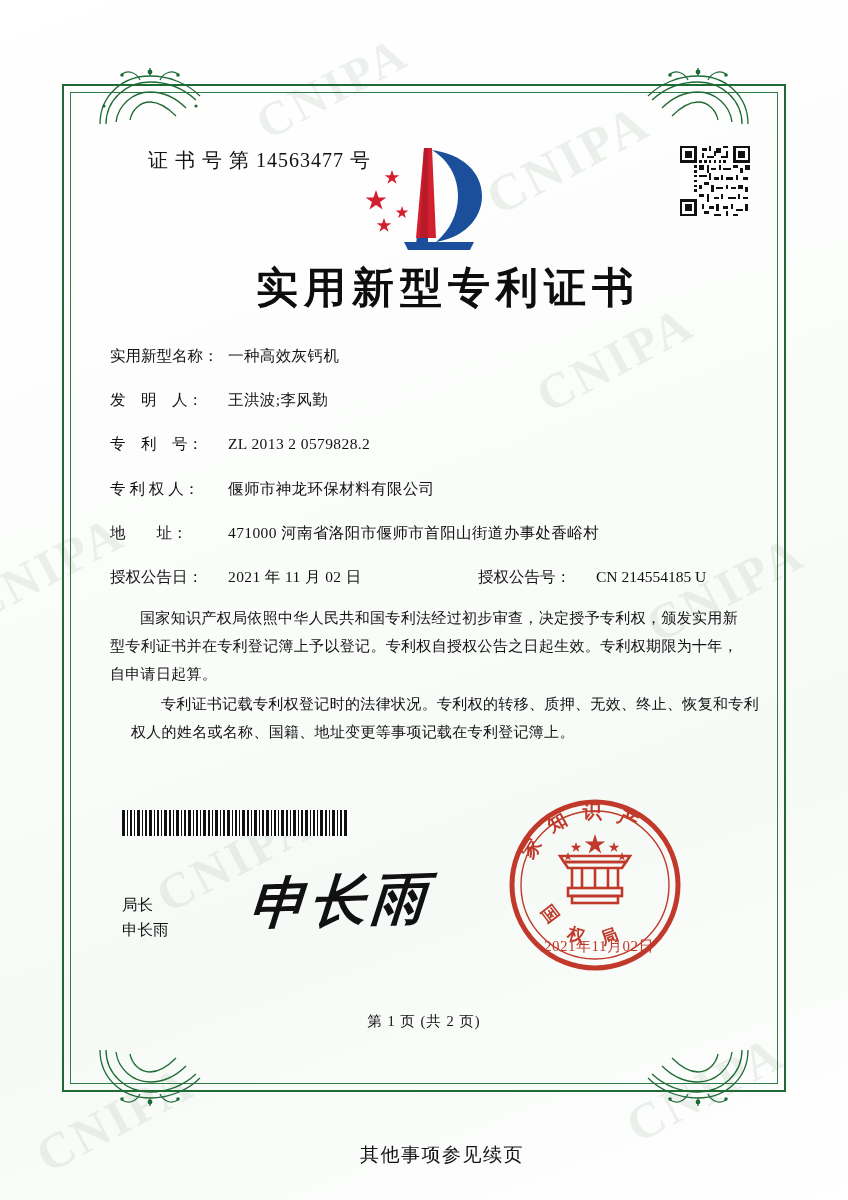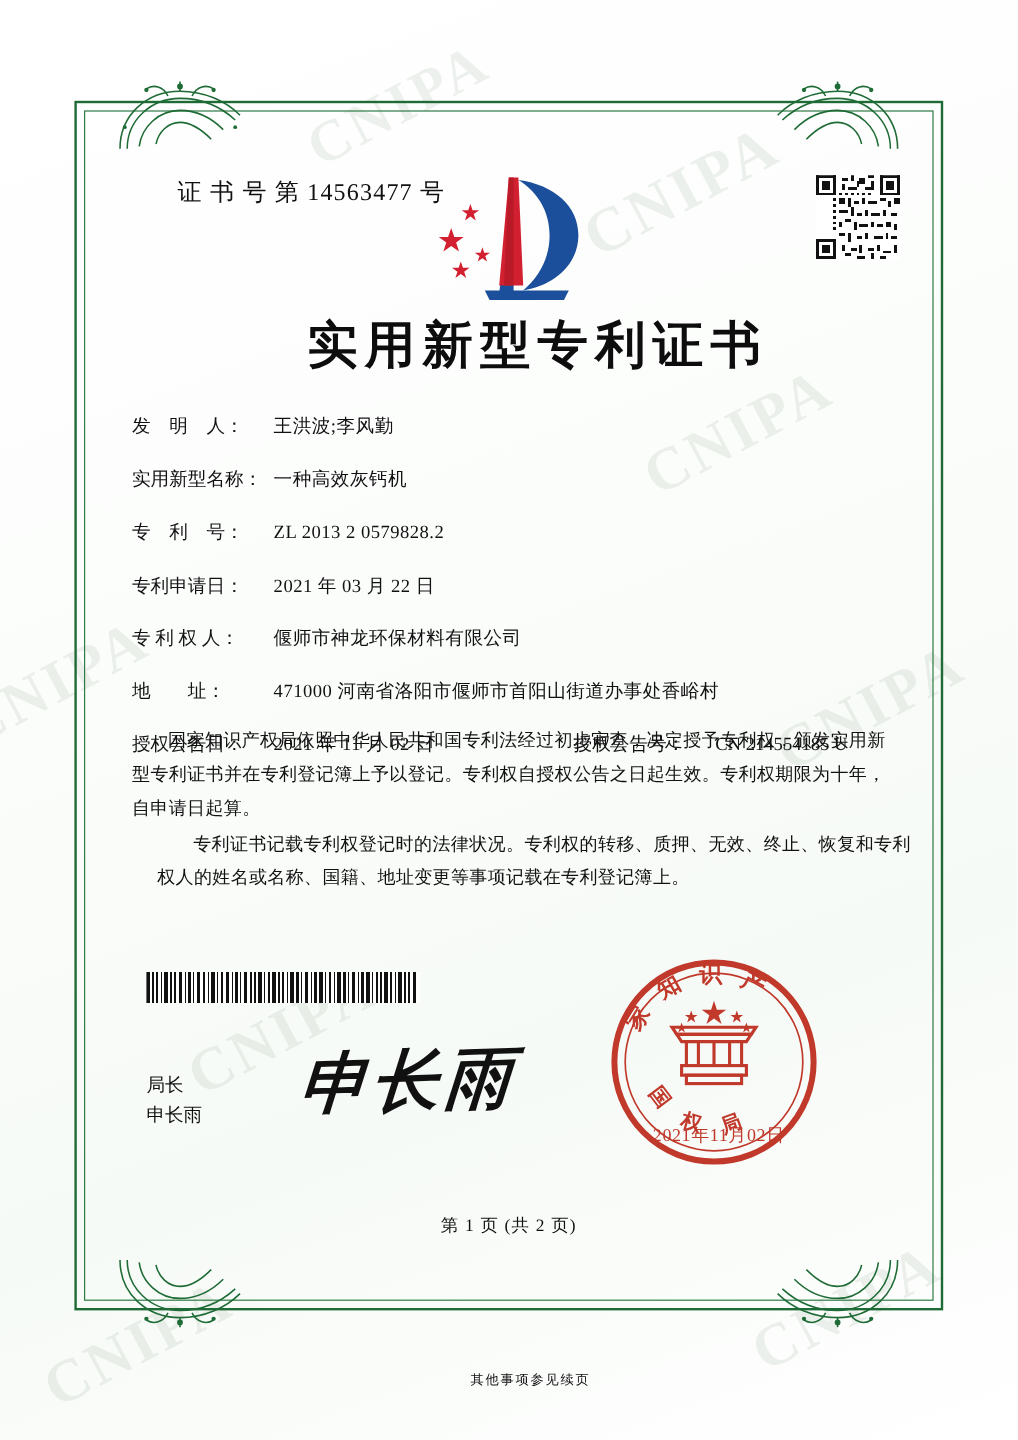--- a/index.html
+++ b/index.html
@@ -198,21 +198,21 @@
     text-align: center;
     font-size: 14.5px;
     letter-spacing: 1px;
   }
 
   .footnote {
     position: absolute;
     left: 16px; right: 0;
     top: 1142px;
     text-align: center;
-    font-size: 11px;
+    font-size: 19px;
     letter-spacing: 1.5px;
     color: #111;
     padding-left: 20px;
   }
 </style>
 </head>
 <body>
 
 <div class="page">
 
@@ -414,34 +414,30 @@
           <rect x="19" y="27" width="1" height="2"></rect>
             <rect x="22" y="28" width="2" height="1"></rect>
         </g>
       </svg>
     </div>
 
     <div class="title">实用新型专利证书</div>
 
     <div class="fields">
       <div class="field-row">
+        <div class="fl">实用新型名称：</div>
+        <div class="fv">一种高效灰钙机</div>
+      </div>
+      <div class="field-row">
         <div class="fl">发    明    人：</div>
         <div class="fv">王洪波;李风勤</div>
       </div>
       <div class="field-row">
-        <div class="fl">实用新型名称：</div>
-        <div class="fv">一种高效灰钙机</div>
-      </div>
-      <div class="field-row">
         <div class="fl">专    利    号：</div>
         <div class="fv">ZL 2013 2 0579828.2</div>
-      </div>
-      <div class="field-row">
-        <div class="fl">专利申请日：</div>
-        <div class="fv">2021 年 03 月 22 日</div>
       </div>
       <div class="field-row">
         <div class="fl">专 利 权 人：</div>
         <div class="fv">偃师市神龙环保材料有限公司</div>
       </div>
       <div class="field-row">
         <div class="fl">地        址：</div>
         <div class="fv">471000 河南省洛阳市偃师市首阳山街道办事处香峪村</div>
       </div>
       <div class="field-row two">

